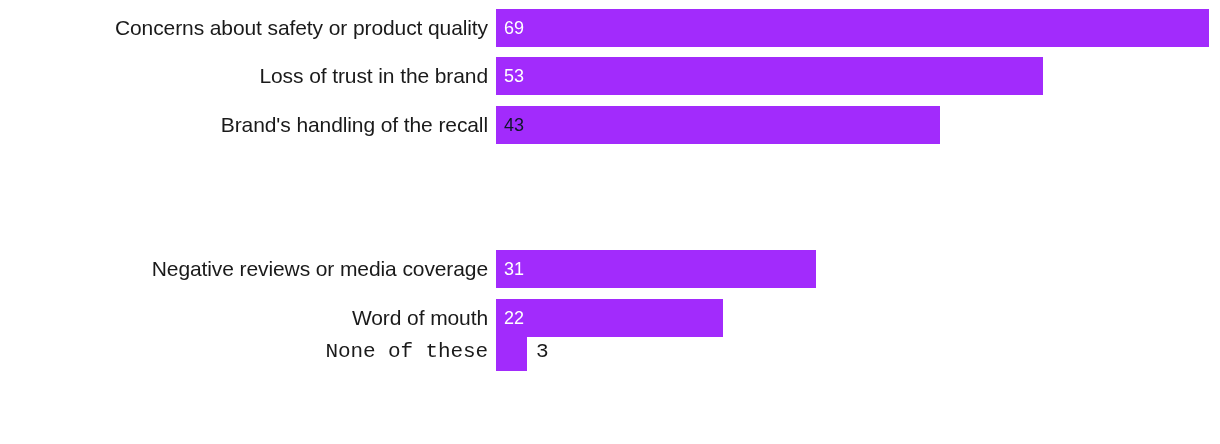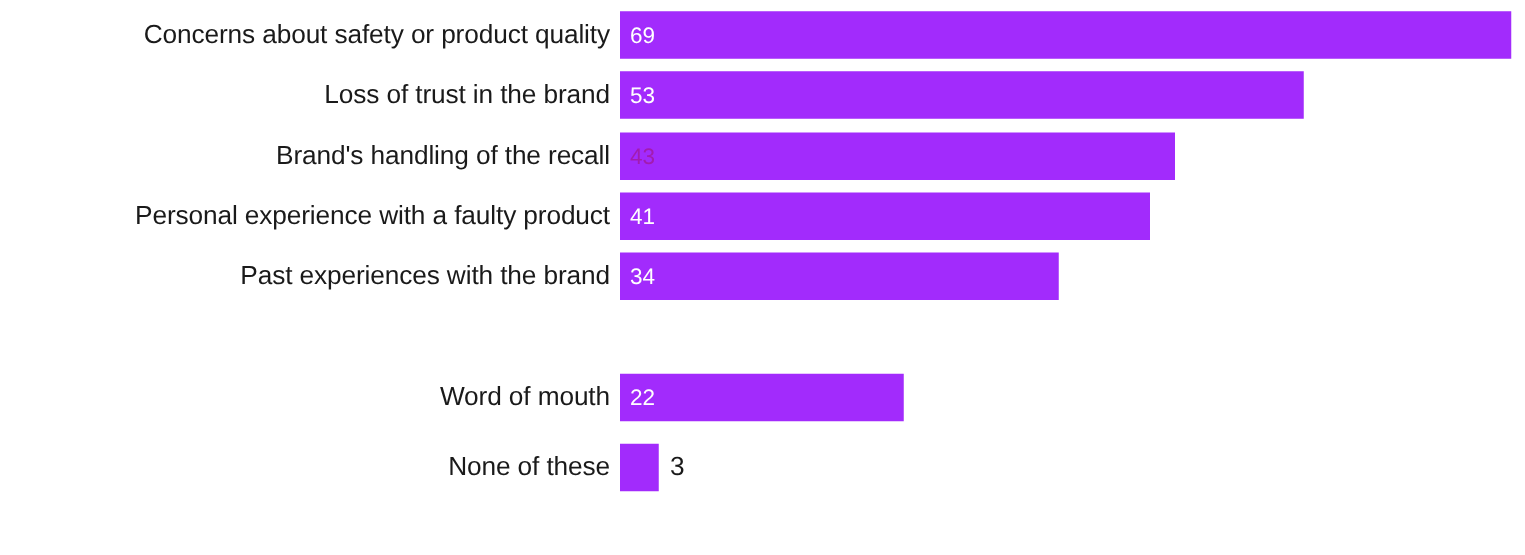--- a/index.html
+++ b/index.html
@@ -86,44 +86,37 @@
       <div class="cat-label">Loss of trust in the brand</div>
       <div class="bar-track">
         <div class="bar" style="width: 547px; background: rgb(162, 43, 252);"></div>
         <div class="val-inside" style="color: rgb(255, 255, 255);">53</div>
       </div>
     </div>
     <div class="bar-row" style="top: 105.5px;">
       <div class="cat-label">Brand's handling of the recall</div>
       <div class="bar-track">
         <div class="bar" style="width: 444px; background: rgb(162, 43, 252);"></div>
-        <div class="val-inside" style="color: #a21caf;">43</div>
+        <div class="val-inside" style="color: #0f172a;">43</div>
       </div>
     </div>
-    <div class="bar-row" style="top: 153.75px;">
-      <div class="cat-label">Personal experience with a faulty product</div>
+    <div class="bar-row" style="top: 250.25px;">
+      <div class="cat-label">Negative reviews or media coverage</div>
       <div class="bar-track">
-        <div class="bar" style="width: 424px; background: rgb(162, 43, 252);"></div>
-        <div class="val-inside" style="color: rgb(255, 255, 255);">41</div>
-      </div>
-    </div>
-    <div class="bar-row" style="top: 202px;">
-      <div class="cat-label">Past experiences with the brand</div>
-      <div class="bar-track">
-        <div class="bar" style="width: 351px; background: rgb(162, 43, 252);"></div>
-        <div class="val-inside" style="color: rgb(255, 255, 255);">34</div>
+        <div class="bar" style="width: 320px; background: rgb(162, 43, 252);"></div>
+        <div class="val-inside" style="color: rgb(255, 255, 255);">31</div>
       </div>
     </div>
     <div class="bar-row" style="top: 298.5px;">
       <div class="cat-label">Word of mouth</div>
       <div class="bar-track">
         <div class="bar" style="width: 227px; background: rgb(162, 43, 252);"></div>
         <div class="val-inside" style="color: rgb(255, 255, 255); text-align: right;">22</div>
       </div>
     </div>
-    <div class="bar-row" style="top: 355px;">
+    <div class="bar-row" style="top: 333px; font-family: Liberation Mono, monospace;">
       <div class="cat-label">None of these</div>
       <div class="bar-track">
         <div class="bar" style="width: 31px; background: rgb(162, 43, 252);"></div>
         <div class="val-outside" style="left: 40px; color: rgb(26, 26, 26);">3</div>
       </div>
     </div>
   </div>
 
 </body></html>

